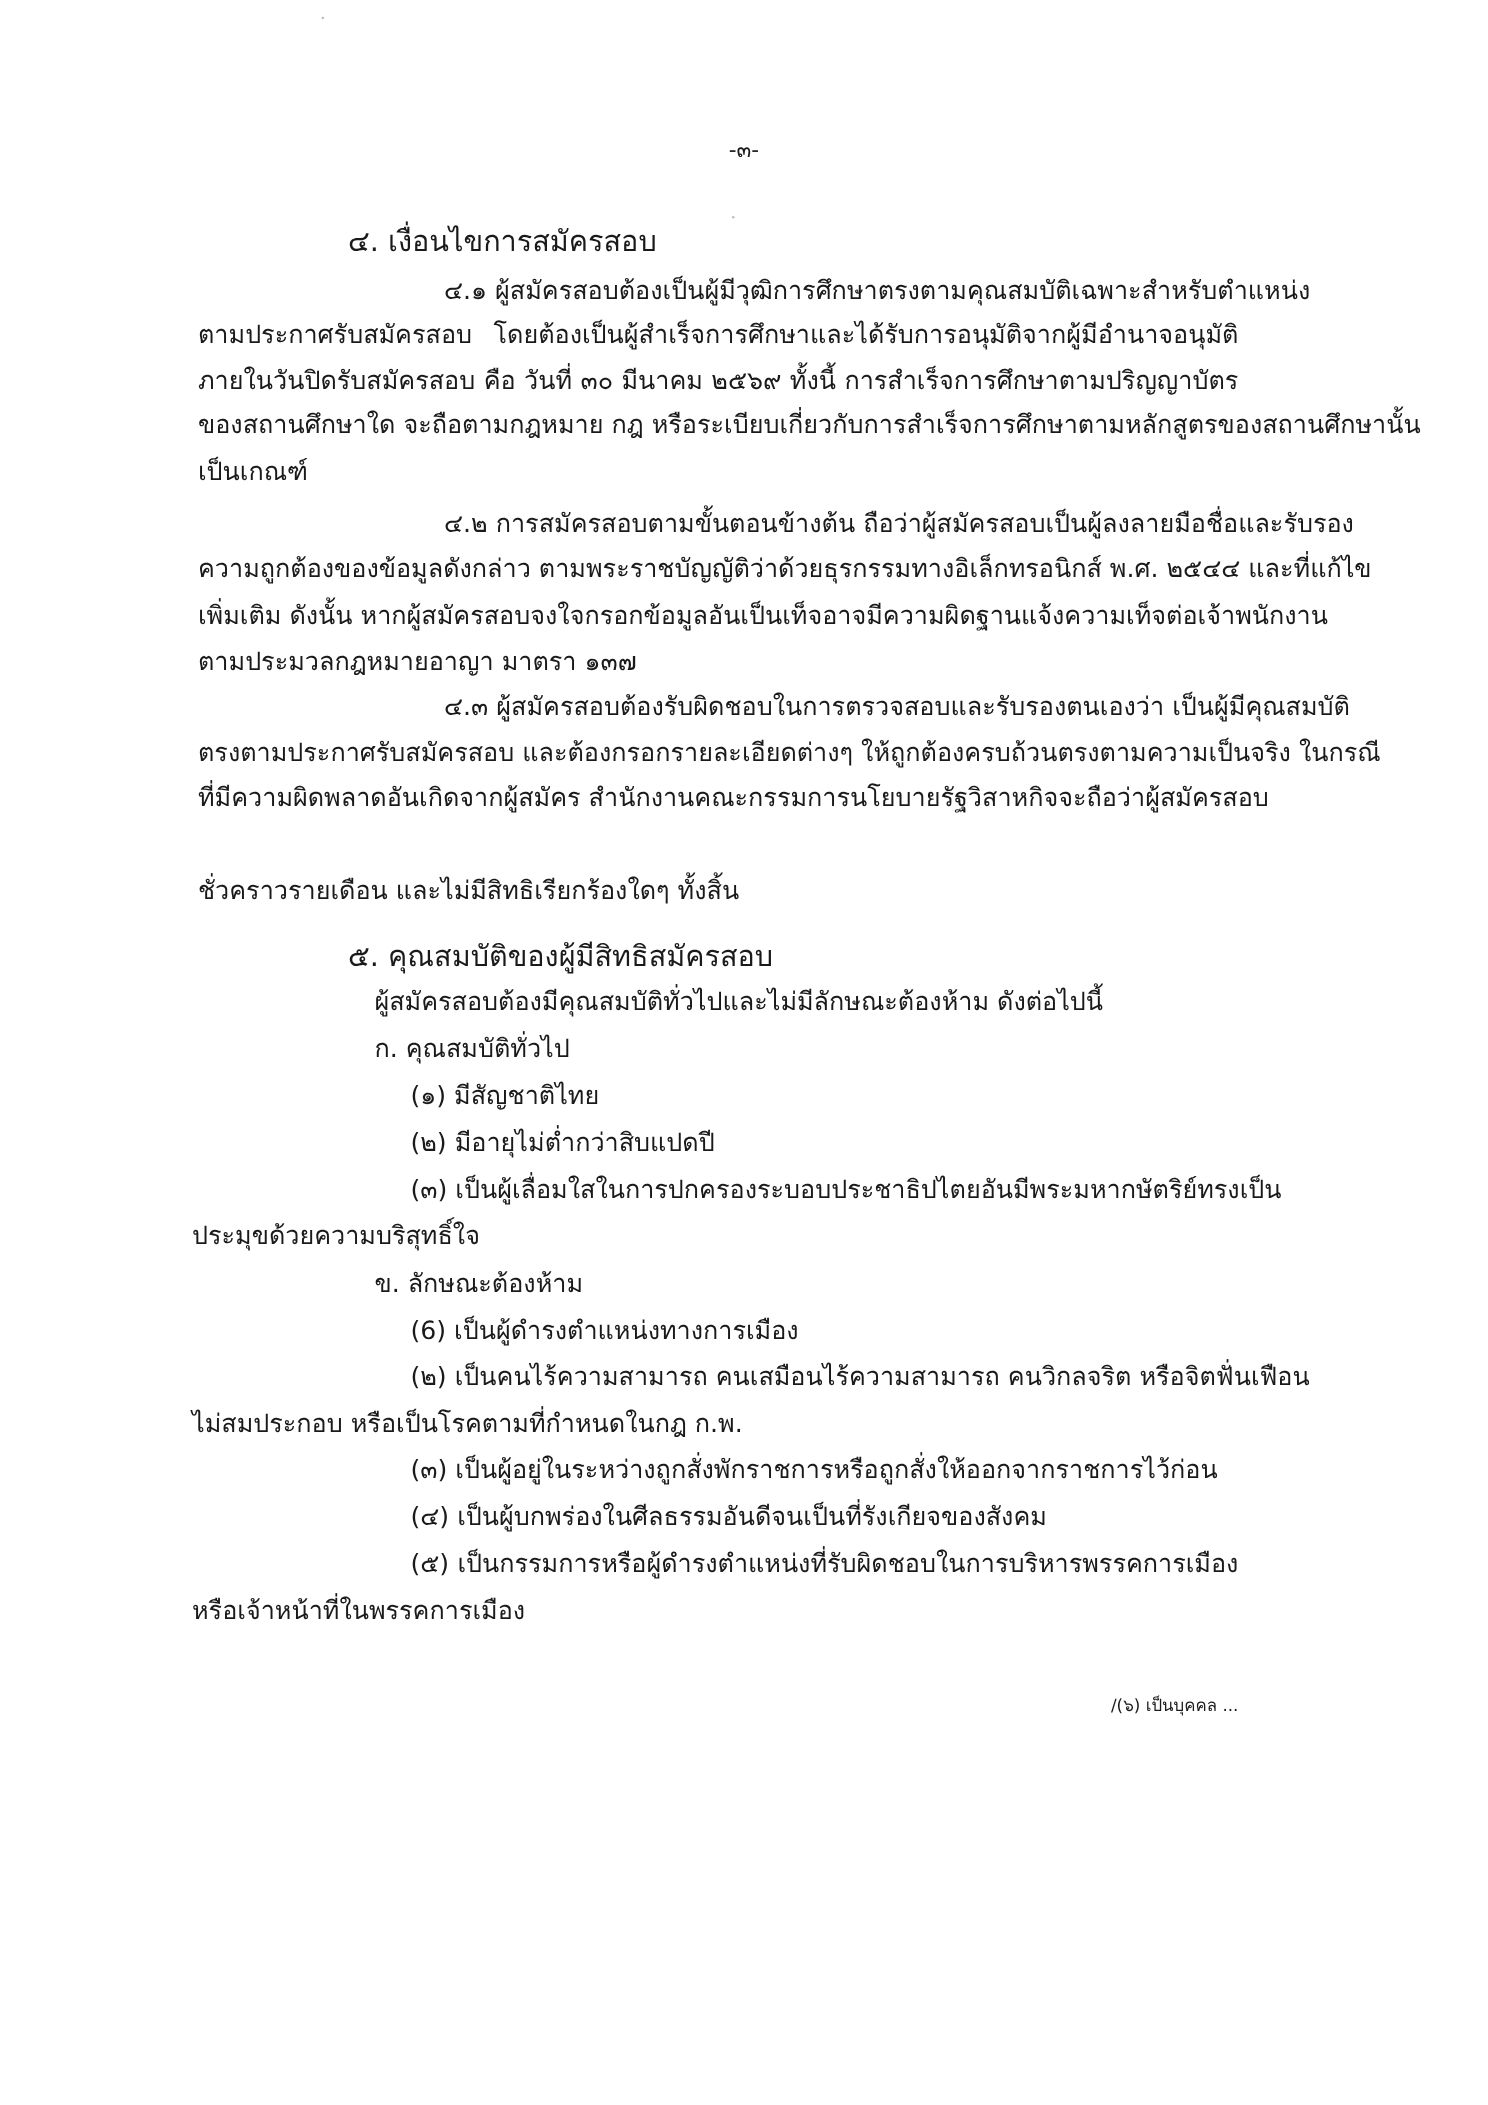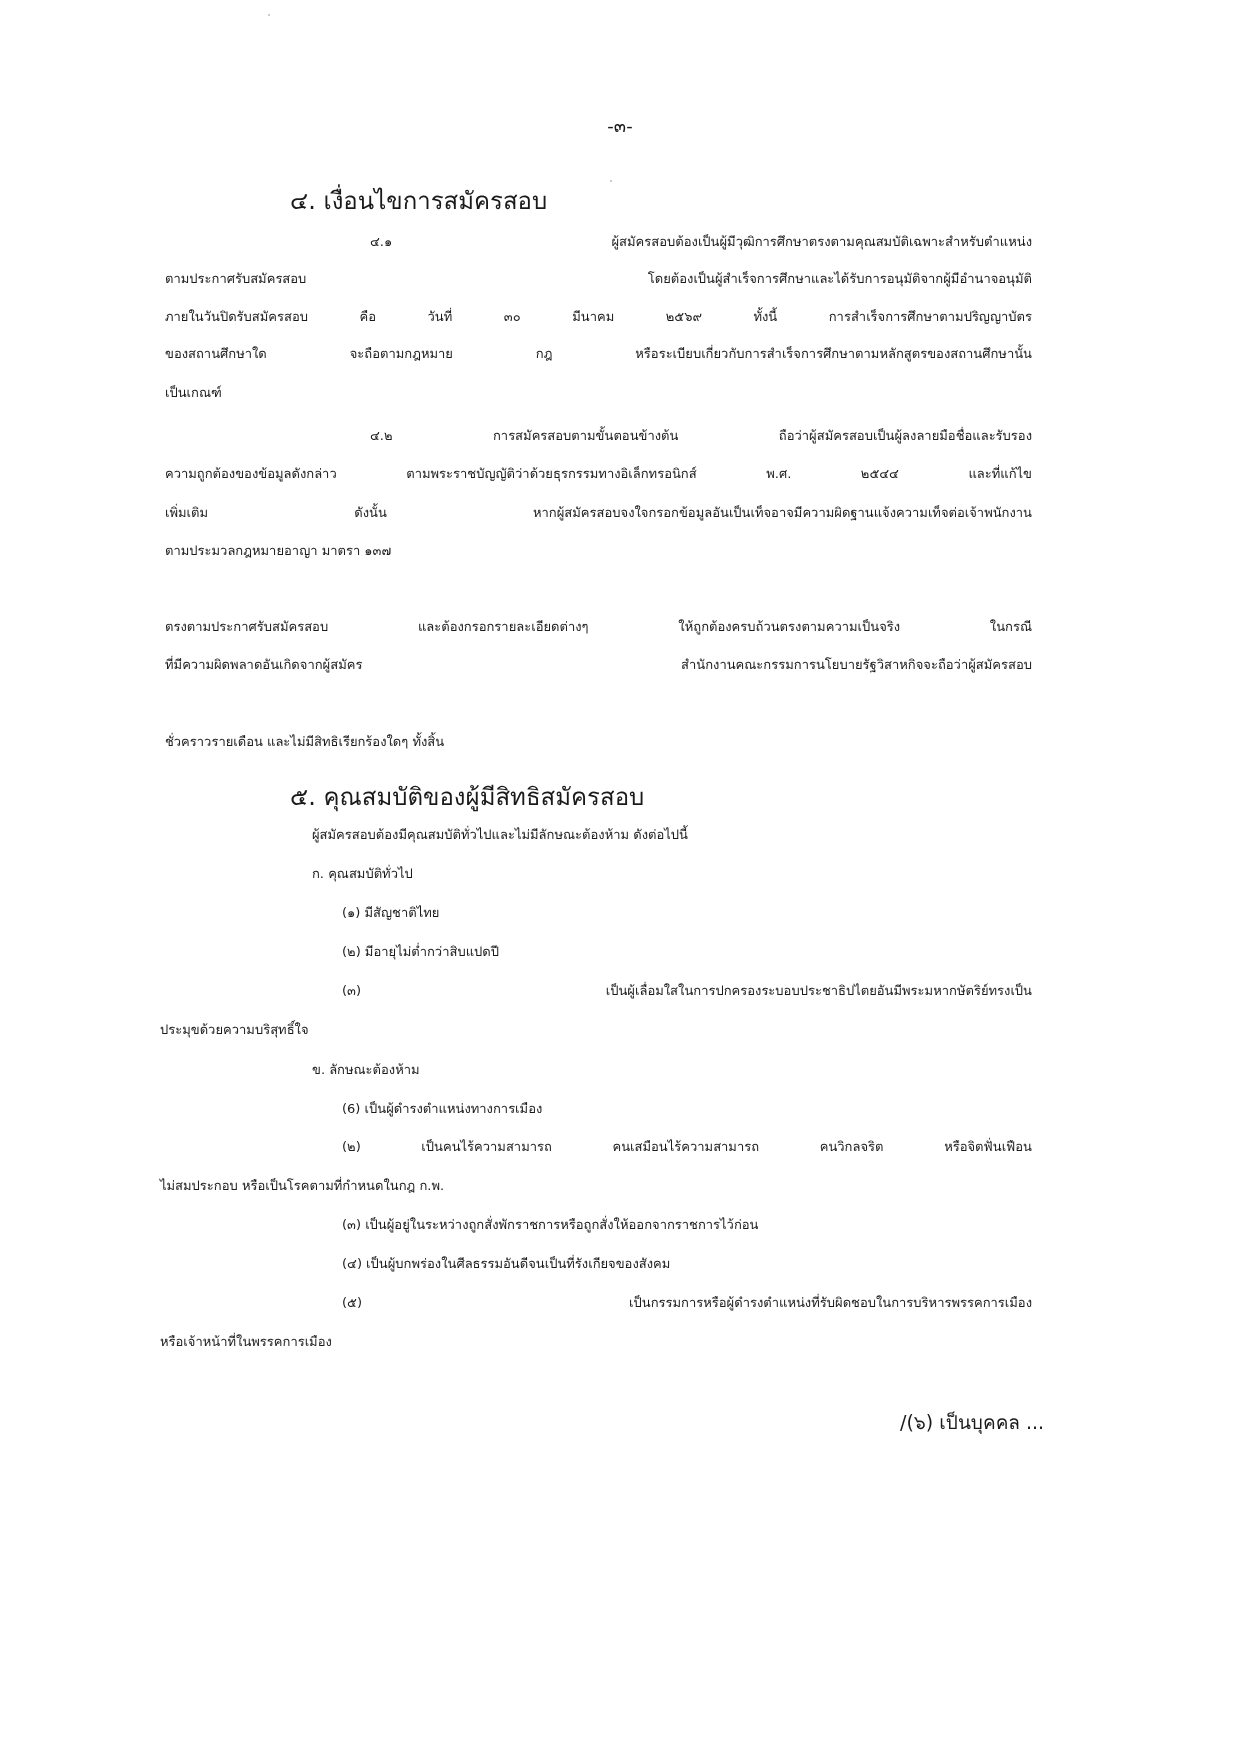--- a/index.html
+++ b/index.html
@@ -2,26 +2,26 @@
 <html><head>
 <meta charset="utf-8">
 <style>
   html, body { margin: 0; padding: 0; background: #ffffff; }
   body {
     width: 1240px; height: 1754px; position: relative; overflow: hidden;
     font-family: "DejaVu Sans", sans-serif; color: #1a1a1a;
   }
   .page { position: absolute; left: 0; top: 0; width: 1240px; height: 1754px; background: #fff; }
   .line {
-    position: absolute; white-space: nowrap; font-size: 13px; line-height: 26px;
+    position: absolute; white-space: nowrap; font-size: 21px; line-height: 26px;
   }
   .just { display: block; text-align: justify; text-align-last: justify; }
   .pagenum { left: 0; width: 1240px; text-align: center; top: 113px; font-size: 18px; }
   .heading { font-weight: normal; font-size: 24px; }
-  .footer { font-size: 19px; }
+  .footer { font-size: 14px; }
   .dot { position: absolute; width: 2px; height: 2px; background: #bbb; border-radius: 1px; }
 </style>
 </head>
 <body>
 
 <div class="page">
 
   <span class="dot" style="left:268px; top:14px;"></span>
   <span class="dot" style="left:610px; top:180px;"></span>
 
@@ -33,20 +33,21 @@
   <div class="line just" style="left:165px; width:867px; top:266px;">ตามประกาศรับสมัครสอบ โดยต้องเป็นผู้สำเร็จการศึกษาและได้รับการอนุมัติจากผู้มีอำนาจอนุมัติ</div>
   <div class="line just" style="left:165px; width:867px; top:304px;">ภายในวันปิดรับสมัครสอบ คือ วันที่ ๓๐ มีนาคม ๒๕๖๙ ทั้งนี้ การสำเร็จการศึกษาตามปริญญาบัตร</div>
   <div class="line just" style="left:165px; width:867px; top:341px;">ของสถานศึกษาใด จะถือตามกฎหมาย กฎ หรือระเบียบเกี่ยวกับการสำเร็จการศึกษาตามหลักสูตรของสถานศึกษานั้น</div>
   <div class="line" style="left:165px; top:380px;">เป็นเกณฑ์</div>
 
   <div class="line just" style="left:370px; width:662px; top:423px;">๔.๒ การสมัครสอบตามขั้นตอนข้างต้น ถือว่าผู้สมัครสอบเป็นผู้ลงลายมือชื่อและรับรอง</div>
   <div class="line just" style="left:165px; width:867px; top:461px;">ความถูกต้องของข้อมูลดังกล่าว ตามพระราชบัญญัติว่าด้วยธุรกรรมทางอิเล็กทรอนิกส์ พ.ศ. ๒๕๔๔ และที่แก้ไข</div>
   <div class="line just" style="left:165px; width:867px; top:500px;">เพิ่มเติม ดังนั้น หากผู้สมัครสอบจงใจกรอกข้อมูลอันเป็นเท็จอาจมีความผิดฐานแจ้งความเท็จต่อเจ้าพนักงาน</div>
   <div class="line" style="left:165px; top:538px;">ตามประมวลกฎหมายอาญา มาตรา ๑๓๗</div>
 
+  <div class="line just" style="left:370px; width:662px; top:576px;">๔.๓ ผู้สมัครสอบต้องรับผิดชอบในการตรวจสอบและรับรองตนเองว่า เป็นผู้มีคุณสมบัติ</div>
   <div class="line just" style="left:165px; width:867px; top:614px;">ตรงตามประกาศรับสมัครสอบ และต้องกรอกรายละเอียดต่างๆ ให้ถูกต้องครบถ้วนตรงตามความเป็นจริง ในกรณี</div>
   <div class="line just" style="left:165px; width:867px; top:652px;">ที่มีความผิดพลาดอันเกิดจากผู้สมัคร สำนักงานคณะกรรมการนโยบายรัฐวิสาหกิจจะถือว่าผู้สมัครสอบ</div>
   <div class="line" style="left:165px; top:729px;">ชั่วคราวรายเดือน และไม่มีสิทธิเรียกร้องใดๆ ทั้งสิ้น</div>
 
   <div class="line heading" style="left:290px; top:784px;">๕. คุณสมบัติของผู้มีสิทธิสมัครสอบ</div>
   <div class="line" style="left:312px; top:822px;">ผู้สมัครสอบต้องมีคุณสมบัติทั่วไปและไม่มีลักษณะต้องห้าม ดังต่อไปนี้</div>
 
   <div class="line" style="left:312px; top:861px;">ก. คุณสมบัติทั่วไป</div>
   <div class="line" style="left:342px; top:900px;">(๑)  มีสัญชาติไทย</div>
   <div class="line" style="left:342px; top:939px;">(๒)  มีอายุไม่ต่ำกว่าสิบแปดปี</div>

